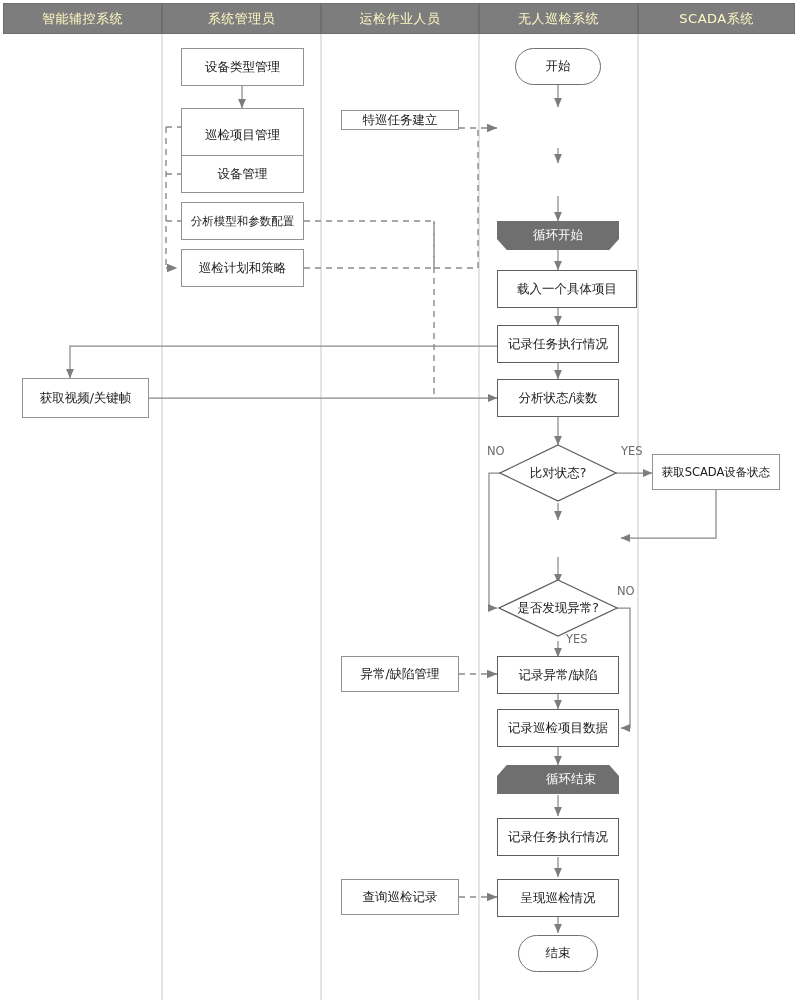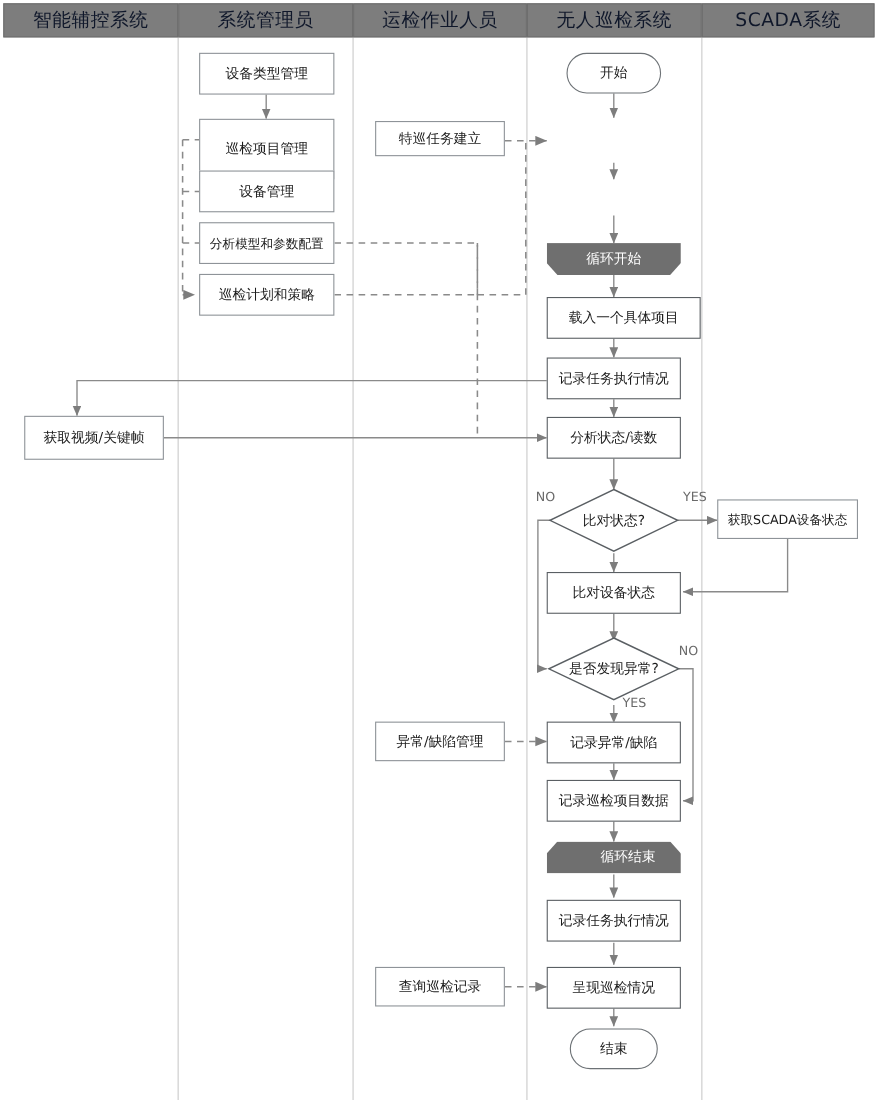--- a/index.html
+++ b/index.html
@@ -2,21 +2,21 @@
 <html><head>
 <meta charset="utf-8">
 <style>
   html,body{margin:0;padding:0;background:#ffffff;}
   body{font-family:"DejaVu Sans","Liberation Sans",sans-serif;}
   #root{position:relative;width:798px;height:1000px;overflow:hidden;background:#fff;}
   svg#canvas{position:absolute;left:0;top:0;width:798px;height:1000px;}
 
   .lane-title{
     position:absolute;display:flex;align-items:center;justify-content:center;
-    color:#0f172a;font-size:17px;letter-spacing:.5px;white-space:nowrap;
+    color:#fef9c3;font-size:13px;letter-spacing:.5px;white-space:nowrap;
     background:#7d7d7d;border:1px solid #6e6e6e;box-sizing:border-box;
   }
 
   .node{
     position:absolute;display:flex;align-items:center;justify-content:center;
     box-sizing:border-box;background:#ffffff;color:#1b1b1b;font-size:12.5px;
     white-space:nowrap;text-align:center;
   }
   .proc{border:1.3px solid #8e9398;}
   .proc.strong{border:1.3px solid #5a5f63;}
@@ -126,33 +126,32 @@
   <div class="lane-title" style="left:638px;top:3px;width:157px;height:31px;">SCADA系统</div>
 
   <div class="node proc" style="left:22px;top:378px;width:127px;height:40px;">获取视频/关键帧</div>
 
   <div class="node proc" style="left:181px;top:48px;width:123px;height:38px;">设备类型管理</div>
   <div class="node proc" style="left:181px;top:108px;width:123px;height:55px;">巡检项目管理</div>
   <div class="node proc" style="left:181px;top:155px;width:123px;height:38px;">设备管理</div>
   <div class="node proc" style="left:181px;top:202px;width:123px;height:38px;font-size:11.5px;">分析模型和参数配置</div>
   <div class="node proc" style="left:181px;top:249px;width:123px;height:38px;">巡检计划和策略</div>
 
-  <div class="node proc" style="left:341px;top:110px;width:118px;height:32px;text-align:right;">特巡任务建立</div>
+  <div class="node proc" style="left:341px;top:110px;width:118px;height:20px;text-align:right;">特巡任务建立</div>
   <div class="node proc" style="left:341px;top:656px;width:118px;height:36px;">异常/缺陷管理</div>
   <div class="node proc" style="left:341px;top:879px;width:118px;height:36px;">查询巡检记录</div>
 
   <div class="node term" style="left:515px;top:48px;width:86px;height:37px;">开始</div>
   <div class="node loopband" style="left:497px;top:221px;width:122px;height:29px;">循环开始</div>
   <div class="node proc strong" style="left:497px;top:270px;width:140px;height:38px;">载入一个具体项目</div>
   <div class="node proc strong" style="left:497px;top:325px;width:122px;height:38px;">记录任务执行情况</div>
   <div class="node proc strong" style="left:497px;top:379px;width:122px;height:38px;">分析状态/读数</div>
 
   <div class="diamond-label" style="left:505px;top:460px;width:106px;height:26px;">比对状态?</div>
 
-  <div class="node proc strong" style="left:497px;top:520px;width:122px;height:38px;">比对设备状态</div>
 
   <div class="diamond-label" style="left:502px;top:595px;width:112px;height:26px;">是否发现异常?</div>
 
   <div class="node proc strong" style="left:497px;top:656px;width:122px;height:38px;">记录异常/缺陷</div>
   <div class="node proc strong" style="left:497px;top:709px;width:122px;height:38px;">记录巡检项目数据</div>
   <div class="node loopband end" style="left:497px;top:765px;width:122px;height:29px;padding-left:26px;">循环结束</div>
   <div class="node proc strong" style="left:497px;top:818px;width:122px;height:38px;">记录任务执行情况</div>
   <div class="node proc strong" style="left:497px;top:879px;width:122px;height:38px;">呈现巡检情况</div>
   <div class="node term" style="left:518px;top:935px;width:80px;height:37px;">结束</div>
 

